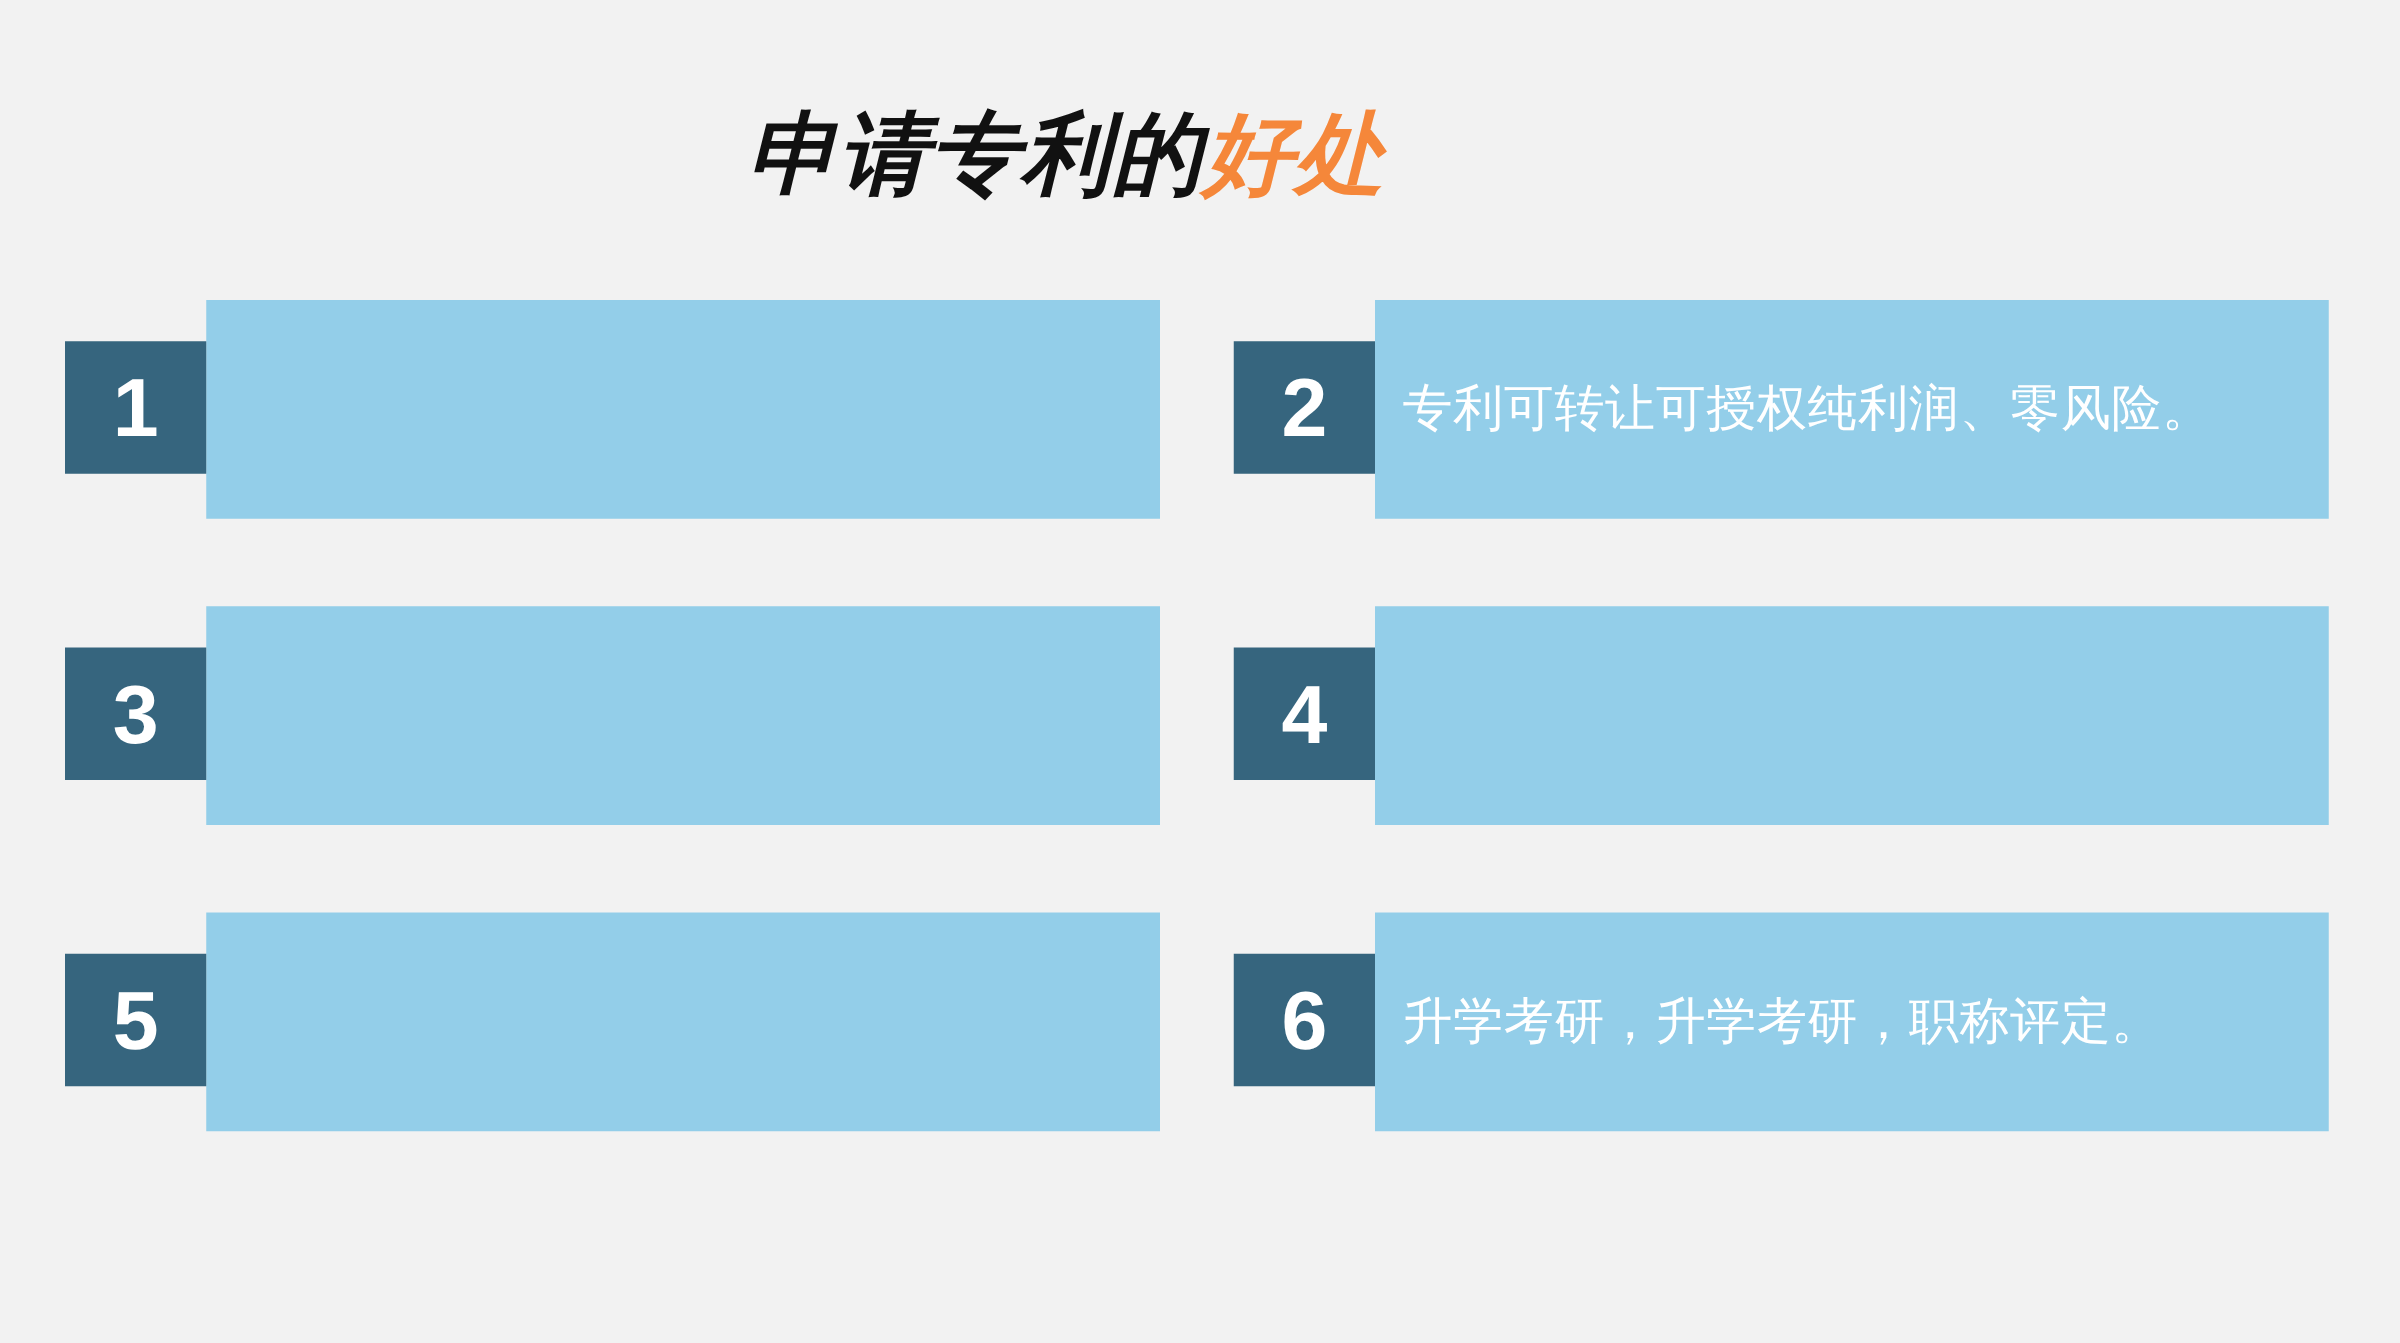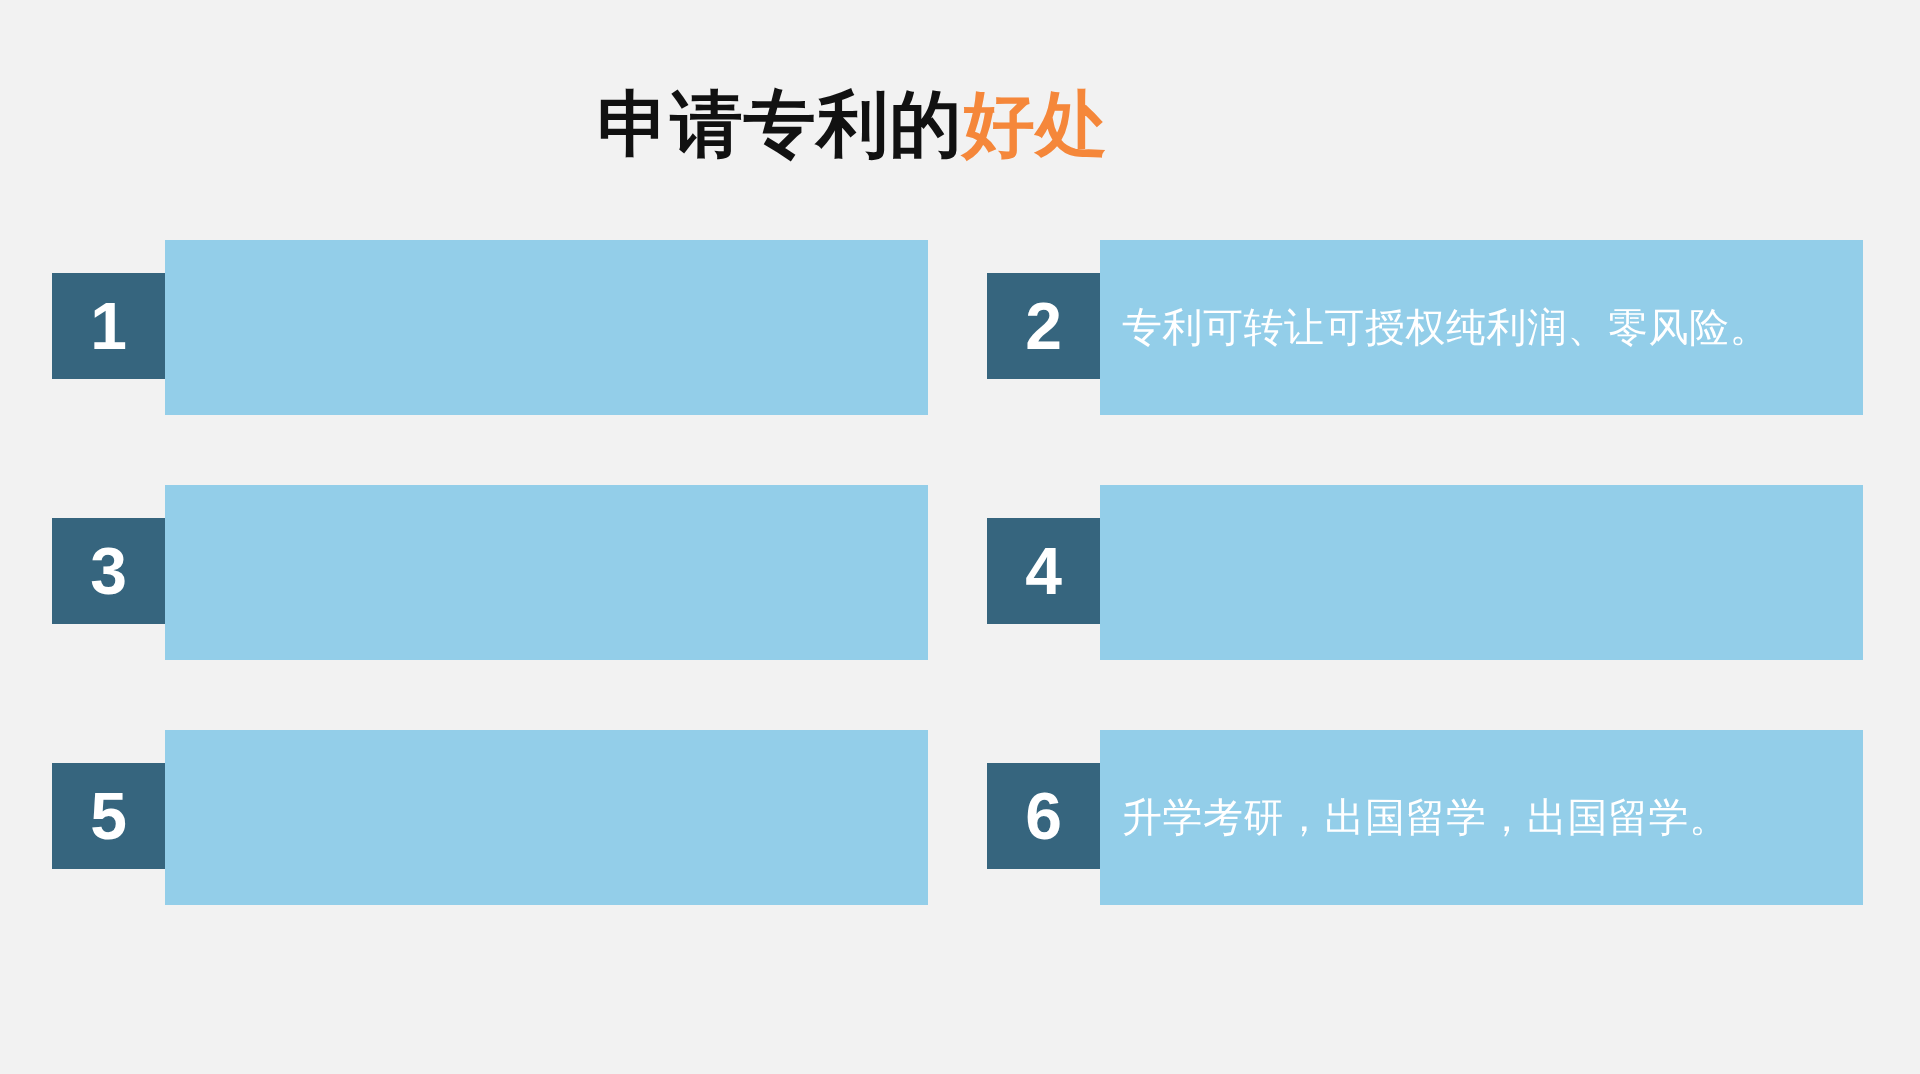--- a/index.html
+++ b/index.html
@@ -18,20 +18,21 @@
 
   
   #title-bar {
     position: absolute;
     left: 0;
     top: 88px;
     width: 1706px;
     text-align: center;
     line-height: 1;
     white-space: nowrap;
+    font-style: italic;
   }
   .title-text {
     font-size: 72px;
     font-weight: bold;
     letter-spacing: 1px;
     vertical-align: baseline;
   }
   .title-main { color: #111111; }
   .title-accent { color: #f5873a; }
 
@@ -131,18 +132,18 @@
   </div>
 
   <div class="card card-col-left card-row-3">
     <div class="card-panel"></div>
     <div class="card-num">5</div>
   </div>
 
   <div class="card card-col-right card-row-3">
     <div class="card-panel"></div>
     <div class="card-body">
-      <span class="card-text">升学考研，出国留学，出国留学。</span>
+      <span class="card-text">升学考研，升学考研，职称评定。</span>
     </div>
     <div class="card-num">6</div>
   </div>
 
 </div>
 
 </body></html>

